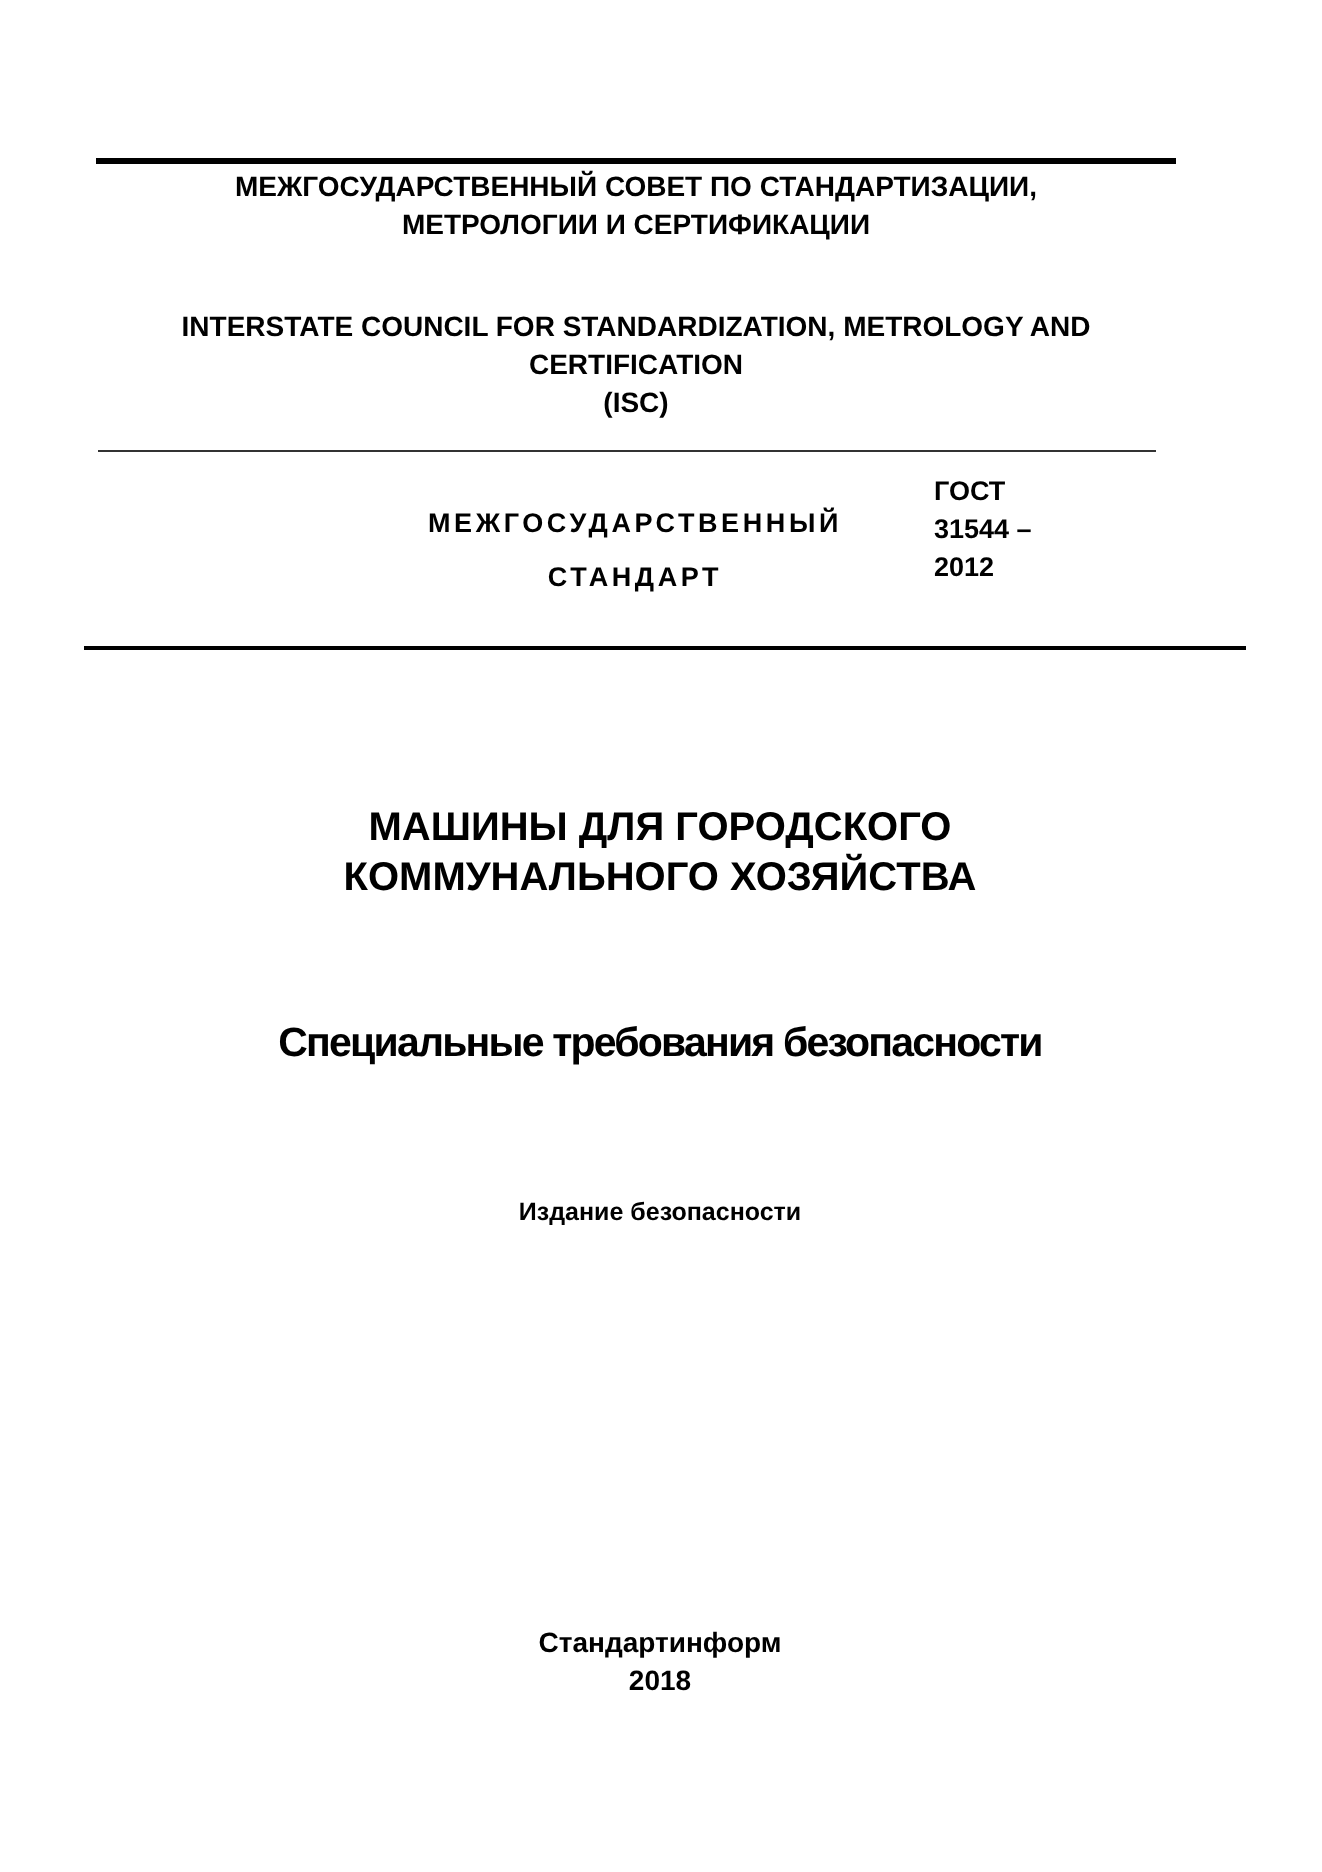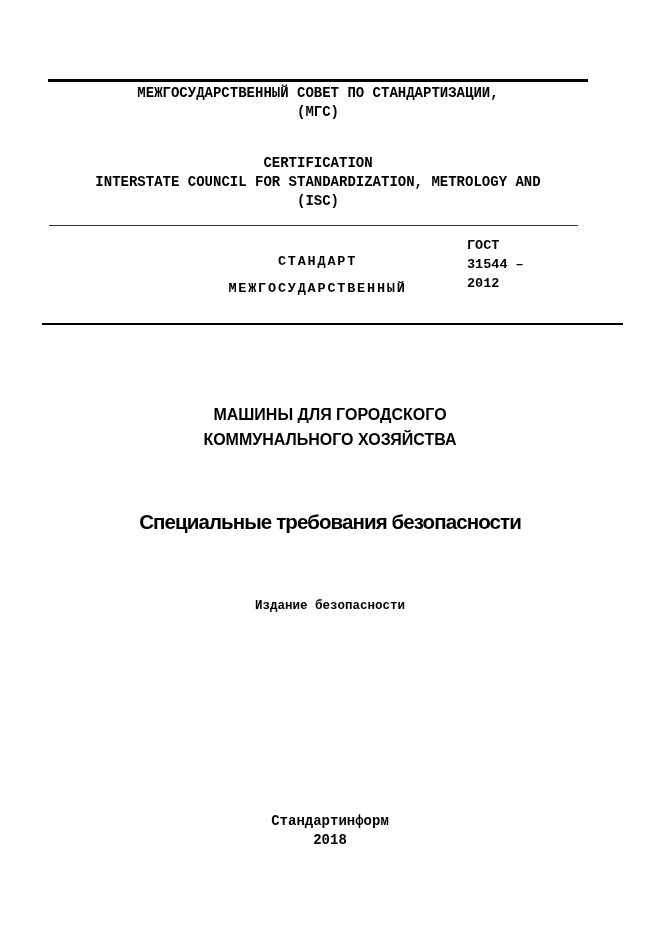--- a/index.html
+++ b/index.html
@@ -1,55 +1,55 @@
 <!DOCTYPE html>
 <html><head>
   <meta charset="utf-8">
   <style>
     html, body { margin: 0; padding: 0; background: #ffffff; }
     body { width: 661px; height: 936px; position: relative; overflow: hidden; color: #000; }
-    .serif { font-family: Liberation Mono, monospace; font-weight: bold; }
+    .serif { font-family: Liberation Sans, sans-serif; font-weight: bold; }
     .sans { font-family: "Liberation Sans", "DejaVu Sans", sans-serif; font-weight: bold; }
     .abs { position: absolute; }
     .center { text-align: center; }
     .rule { position: absolute; background: #000; }
     .line { display: block; white-space: nowrap; }
 
     #council-ru { left: 48px; width: 540px; top: 84px; font-size: 14px; line-height: 19px; }
     #council-en { left: 48px; width: 540px; top: 154px; font-size: 14px; line-height: 19px; }
     #standard-type { left: 190px; width: 255px; top: 248px; font-size: 13.5px; letter-spacing: 1.8px; line-height: 27px; }
     #gost-code { left: 467px; top: 236px; font-size: 13.5px; line-height: 19px; }
-    #title-block { left: 100px; width: 460px; top: 402px; font-size: 16px; line-height: 25px; }
+    #title-block { left: 100px; width: 460px; top: 402px; font-size: 20px; line-height: 25px; }
     #subtitle { left: 100px; width: 460px; top: 509px; font-size: 20.5px; letter-spacing: -0.9px; line-height: 26px; }
     #edition { left: 200px; width: 260px; top: 598px; font-size: 12.5px; line-height: 16px; }
     #imprint { left: 230px; width: 200px; top: 812px; font-size: 14px; line-height: 19px; }
   </style>
 </head>
 <body>
 
 <div>
 
   <div class="rule" style="left:48px; top:79px; width:540px; height:3px;"></div>
 
   <div id="council-ru" class="abs center serif">
     <span class="line">МЕЖГОСУДАРСТВЕННЫЙ СОВЕТ ПО СТАНДАРТИЗАЦИИ,</span>
-    <span class="line">(МГС)</span>
+    <span class="line">МЕТРОЛОГИИ И СЕРТИФИКАЦИИ</span>
   </div>
 
   <div id="council-en" class="abs center serif">
+    <span class="line">INTERSTATE COUNCIL FOR STANDARDIZATION, METROLOGY AND</span>
     <span class="line">CERTIFICATION</span>
-    <span class="line">INTERSTATE COUNCIL FOR STANDARDIZATION, METROLOGY AND</span>
     <span class="line">(ISC)</span>
   </div>
 
   <div class="rule" style="left:49px; top:225px; width:529px; height:1px; background:#333;"></div>
 
   <div id="standard-type" class="abs center serif">
+    <span class="line">МЕЖГОСУДАРСТВЕННЫЙ</span>
     <span class="line">СТАНДАРТ</span>
-    <span class="line">МЕЖГОСУДАРСТВЕННЫЙ</span>
   </div>
 
   <div id="gost-code" class="abs serif">
     <span class="line">ГОСТ</span>
     <span class="line">31544 –</span>
     <span class="line">2012</span>
   </div>
 
   <div class="rule" style="left:42px; top:323px; width:581px; height:2px;"></div>
 

